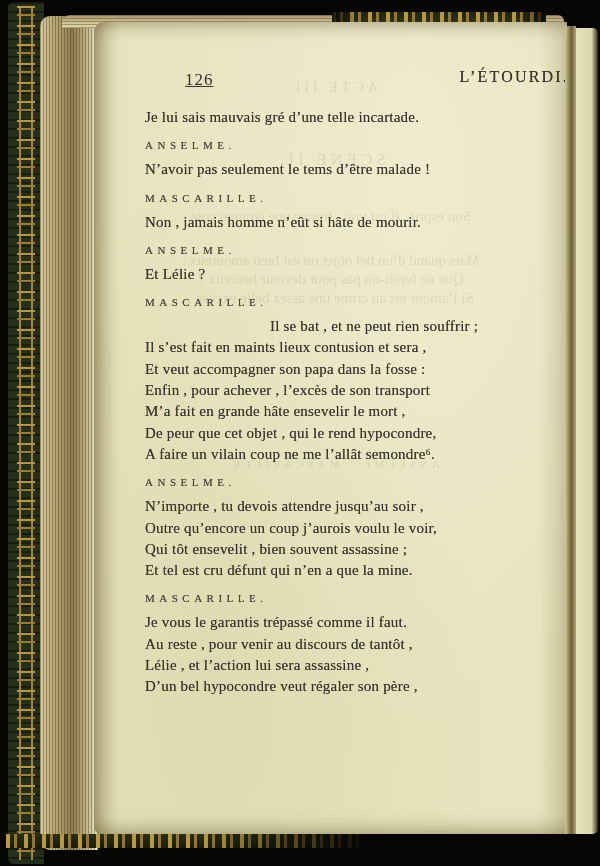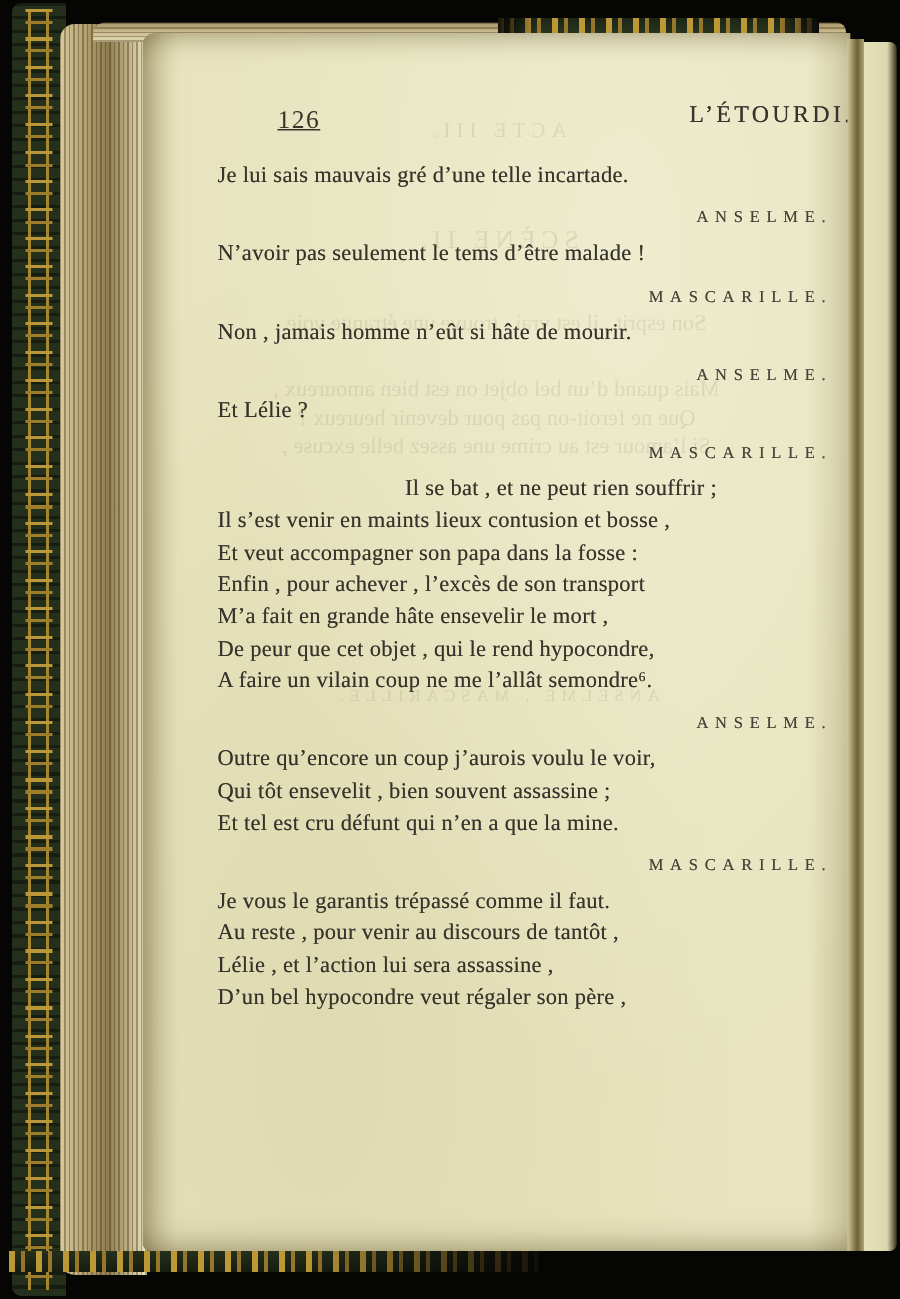--- a/index.html
+++ b/index.html
@@ -111,21 +111,21 @@
     text-shadow:0 0 .4px rgba(42,40,32,.65);
   }
   .verse{
     font-size:15px;line-height:21.3px;letter-spacing:.2px;
     white-space:nowrap;
     text-shadow:0 0 .4px rgba(42,40,32,.6);
   }
   .verse.indent{padding-left:125px;}
   .speaker{
     margin:11px 0 8px;line-height:12px;
-    font-size:11px;letter-spacing:4.5px;text-align:right;
+    font-size:11px;letter-spacing:4.5px;text-align:left;
     color:#45423a;
     text-shadow:0 0 .3px rgba(50,48,40,.55);
   }
 </style>
 </head>
 <body>
 
 <div class="stage">
 
   <div class="binding-left">
@@ -157,27 +157,28 @@
       <div>
           <div class="verse">Je lui sais mauvais gré d’une telle incartade.</div>
           <div class="speaker">ANSELME.</div>
           <div class="verse">N’avoir pas seulement le tems d’être malade !</div>
           <div class="speaker">MASCARILLE.</div>
           <div class="verse">Non , jamais homme n’eût si hâte de mourir.</div>
           <div class="speaker">ANSELME.</div>
           <div class="verse">Et Lélie ?</div>
           <div class="speaker">MASCARILLE.</div>
           <div class="verse indent">Il se bat , et ne peut rien souffrir ;</div>
-          <div class="verse">Il s’est venir en maints lieux contusion et bosse ,</div>
+          <div class="verse">Il s’est fait en maints lieux contusion et sera ,</div>
           <div class="verse">Et veut accompagner son papa dans la fosse :</div>
           <div class="verse">Enfin , pour achever , l’excès de son transport</div>
           <div class="verse">M’a fait en grande hâte ensevelir le mort ,</div>
           <div class="verse">De peur que cet objet , qui le rend hypocondre,</div>
           <div class="verse">A faire un vilain coup ne me l’allât semondre⁶.</div>
           <div class="speaker">ANSELME.</div>
+          <div class="verse">N’importe , tu devois attendre jusqu’au soir ,</div>
           <div class="verse">Outre qu’encore un coup j’aurois voulu le voir,</div>
           <div class="verse">Qui tôt ensevelit , bien souvent assassine ;</div>
           <div class="verse">Et tel est cru défunt qui n’en a que la mine.</div>
           <div class="speaker">MASCARILLE.</div>
           <div class="verse">Je vous le garantis trépassé comme il faut.</div>
           <div class="verse">Au reste , pour venir au discours de tantôt ,</div>
           <div class="verse">Lélie , et l’action lui sera assassine ,</div>
           <div class="verse">D’un bel hypocondre veut régaler son père ,</div>
         </div>
     </div>

